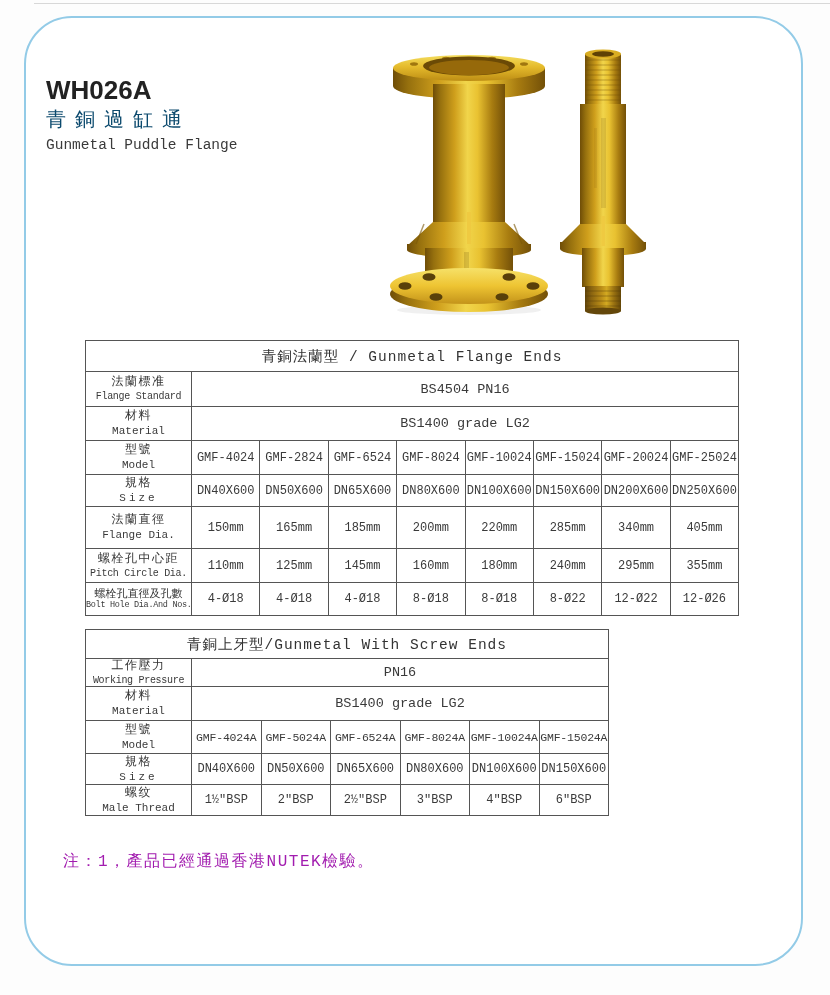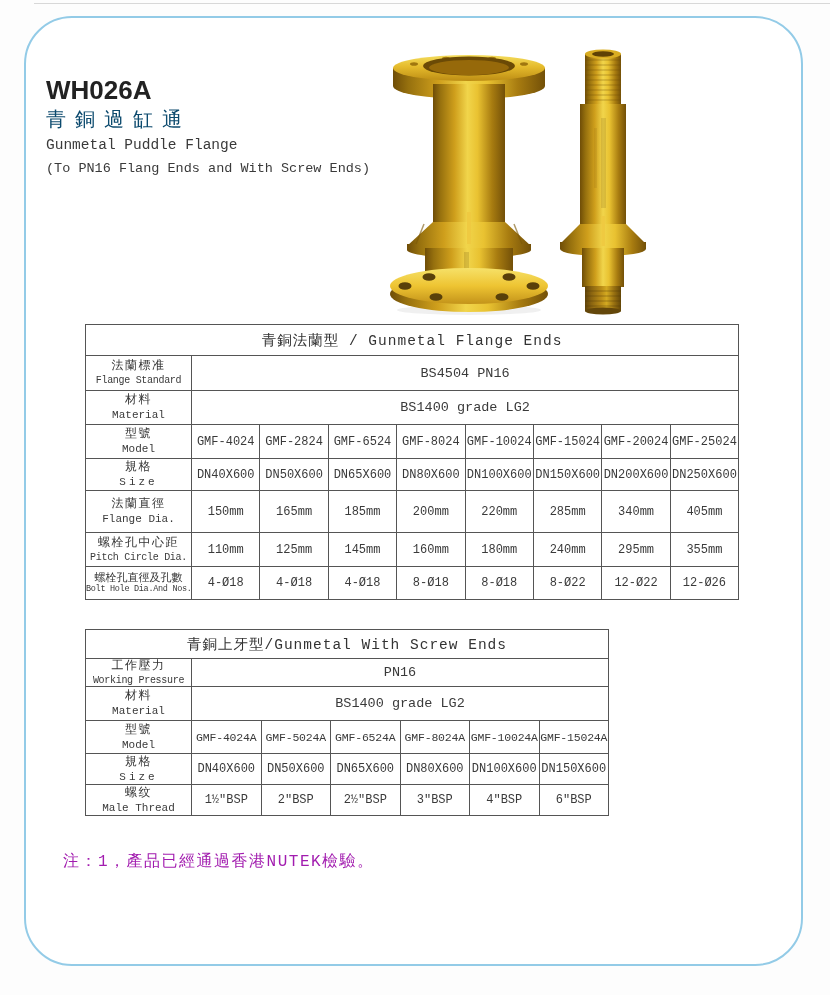--- a/index.html
+++ b/index.html
@@ -42,21 +42,20 @@
 </head>
 <body>
 
 <div class="topline"></div>
 <div class="frame"></div>
 
 <div class="header">
   <div class="code">WH026A</div>
   <div class="zh-title">青銅過缸通</div>
   <div class="en-title">Gunmetal Puddle Flange</div>
-  <div class="subtitle">(To PN16 Flang Ends and With Screw Ends)</div>
 </div>
 
 <div class="product" style="left:390px; top:50px; width:158px; height:266px;">
   <svg width="158" height="266" viewBox="0 0 158 266">
     <defs>
       <linearGradient id="gh" x1="0" y1="0" x2="1" y2="0">
         <stop offset="0" stop-color="#6f4d07"></stop>
           <stop offset="0.10" stop-color="#96700e"></stop>
         <stop offset="0.30" stop-color="#cf9f1c"></stop>
           <stop offset="0.48" stop-color="#f1d54b"></stop>
@@ -163,21 +162,21 @@
     <g stroke="#4f3808" stroke-width="0.8" opacity="0.5">
       <line x1="27" y1="243" x2="63" y2="243"></line>
         <line x1="27" y1="248" x2="63" y2="248"></line>
       <line x1="27" y1="253" x2="63" y2="253"></line>
         <line x1="27" y1="258" x2="63" y2="258"></line>
     </g>
     <ellipse cx="45" cy="263" rx="18" ry="3.5" fill="#64470a"></ellipse>
   </svg>
 </div>
 
-<table class="spec" style="left:85px; top:324px; width:653px;">
+<table class="spec" style="left:85px; top:340px; width:653px;">
   <colgroup>
     <col style="width:106px">
       <col style="width:68.4px">
       <col style="width:68.4px">
       <col style="width:68.4px">
     <col style="width:68.4px">
       <col style="width:68.4px">
       <col style="width:68.4px">
       <col style="width:68.4px">
       <col style="width:68.4px">

